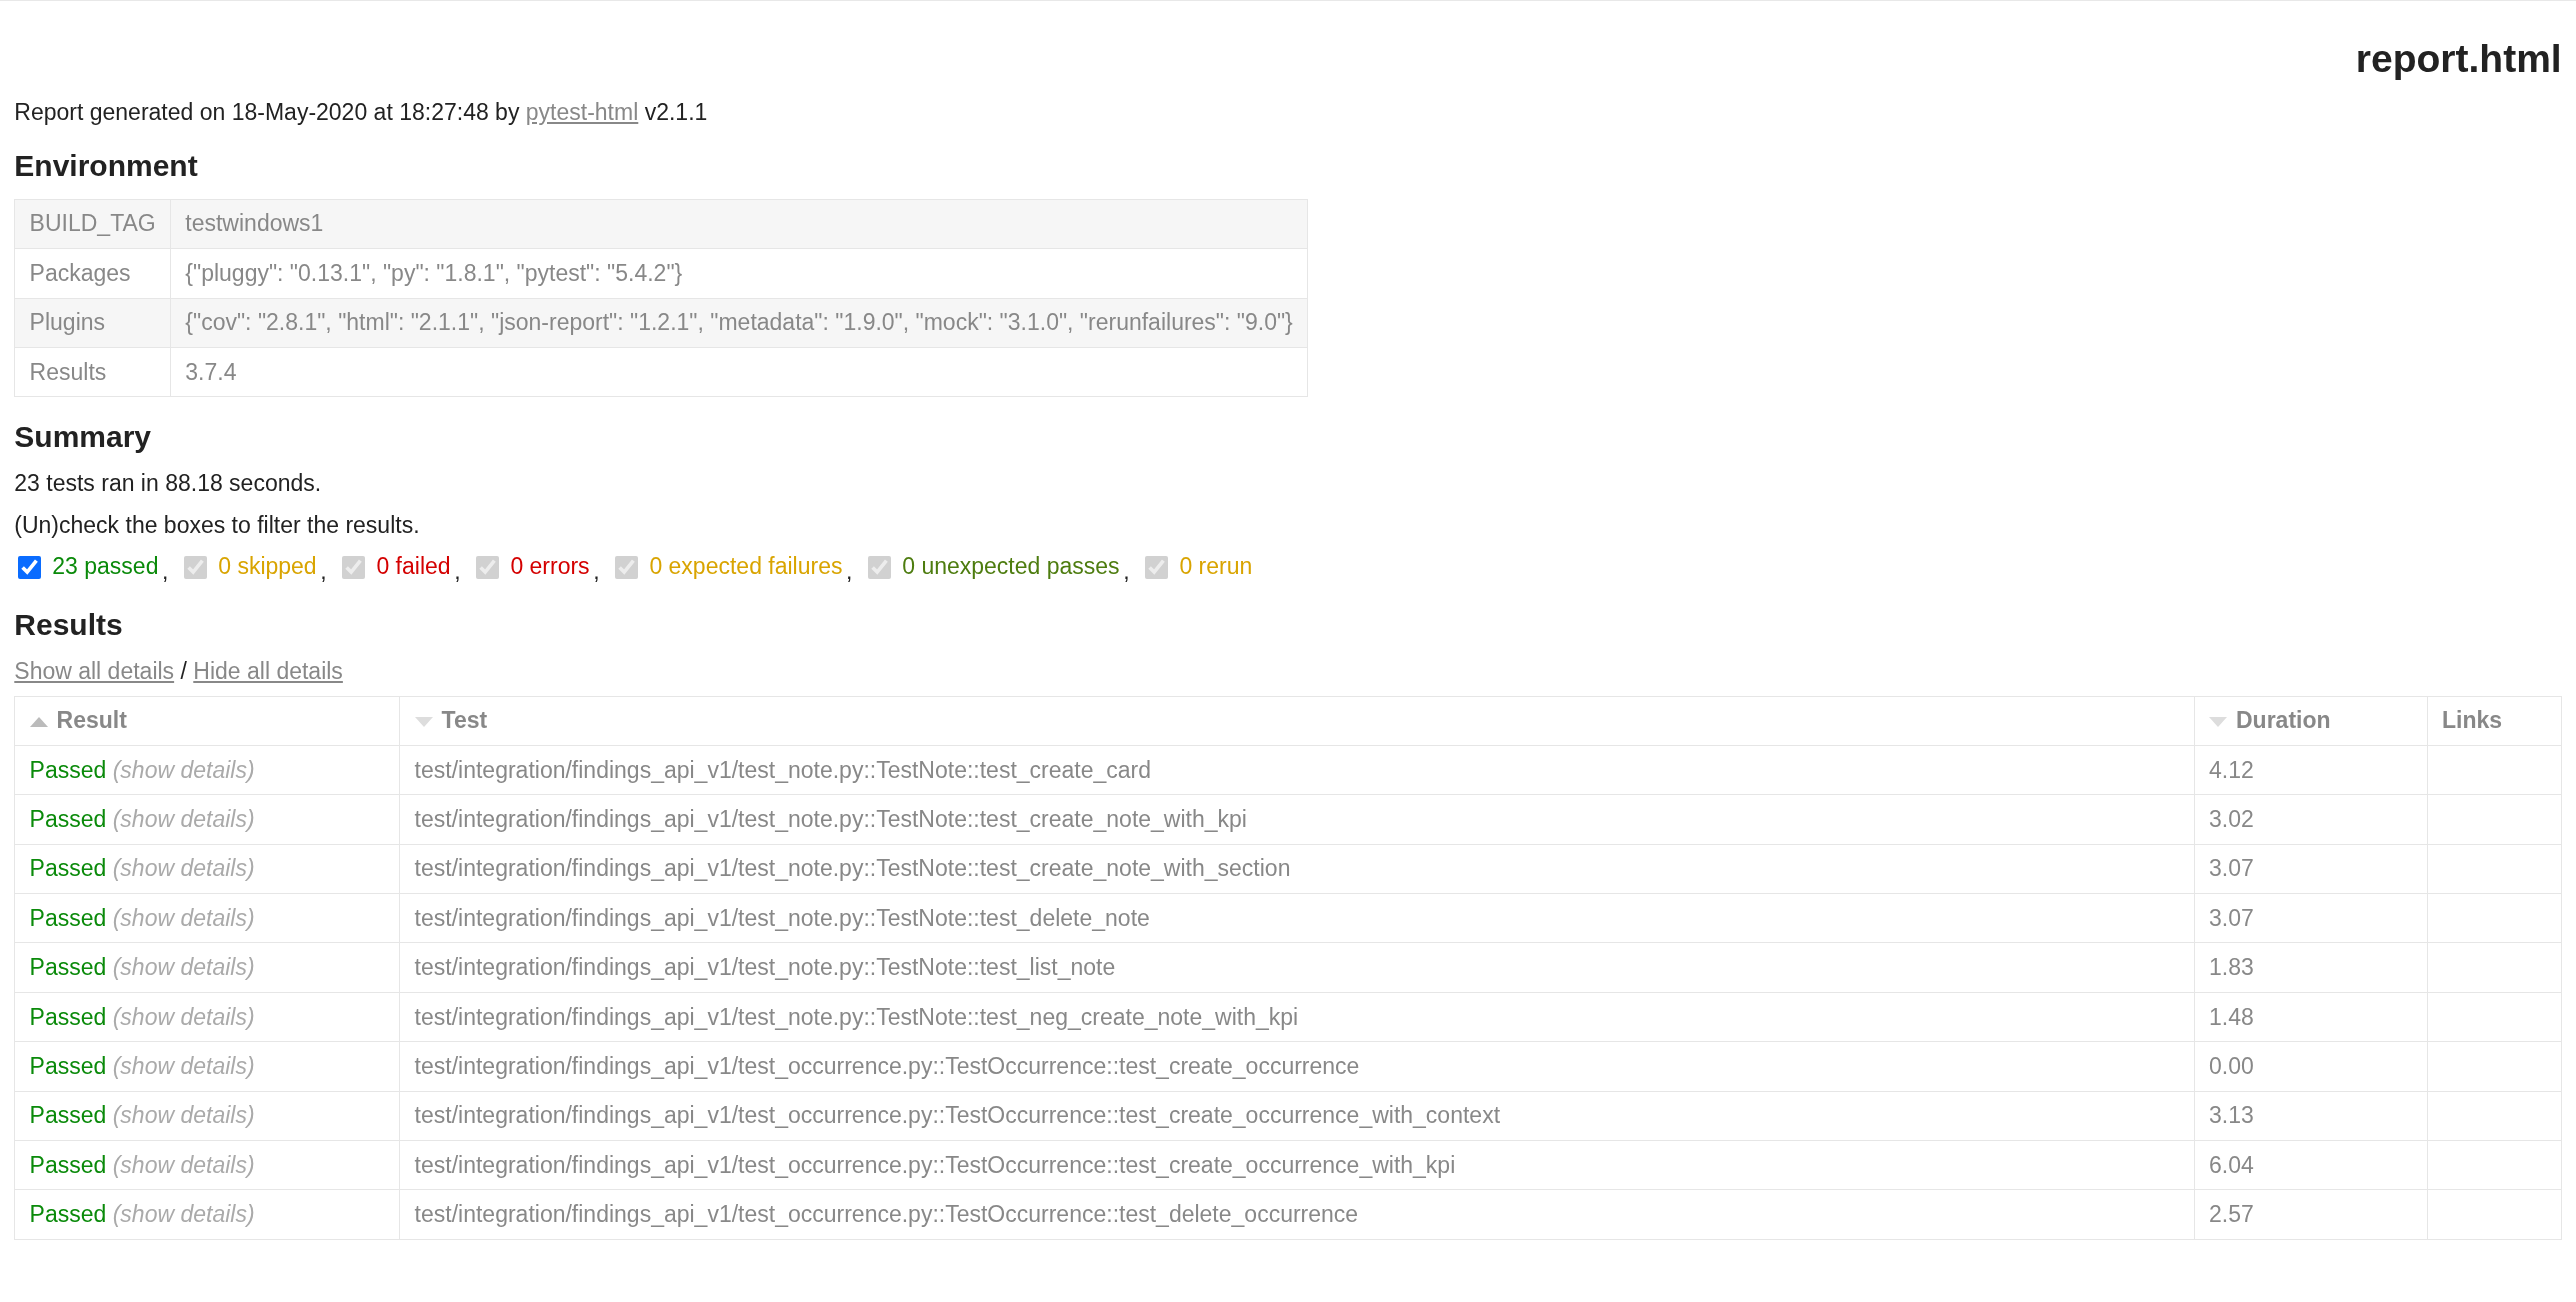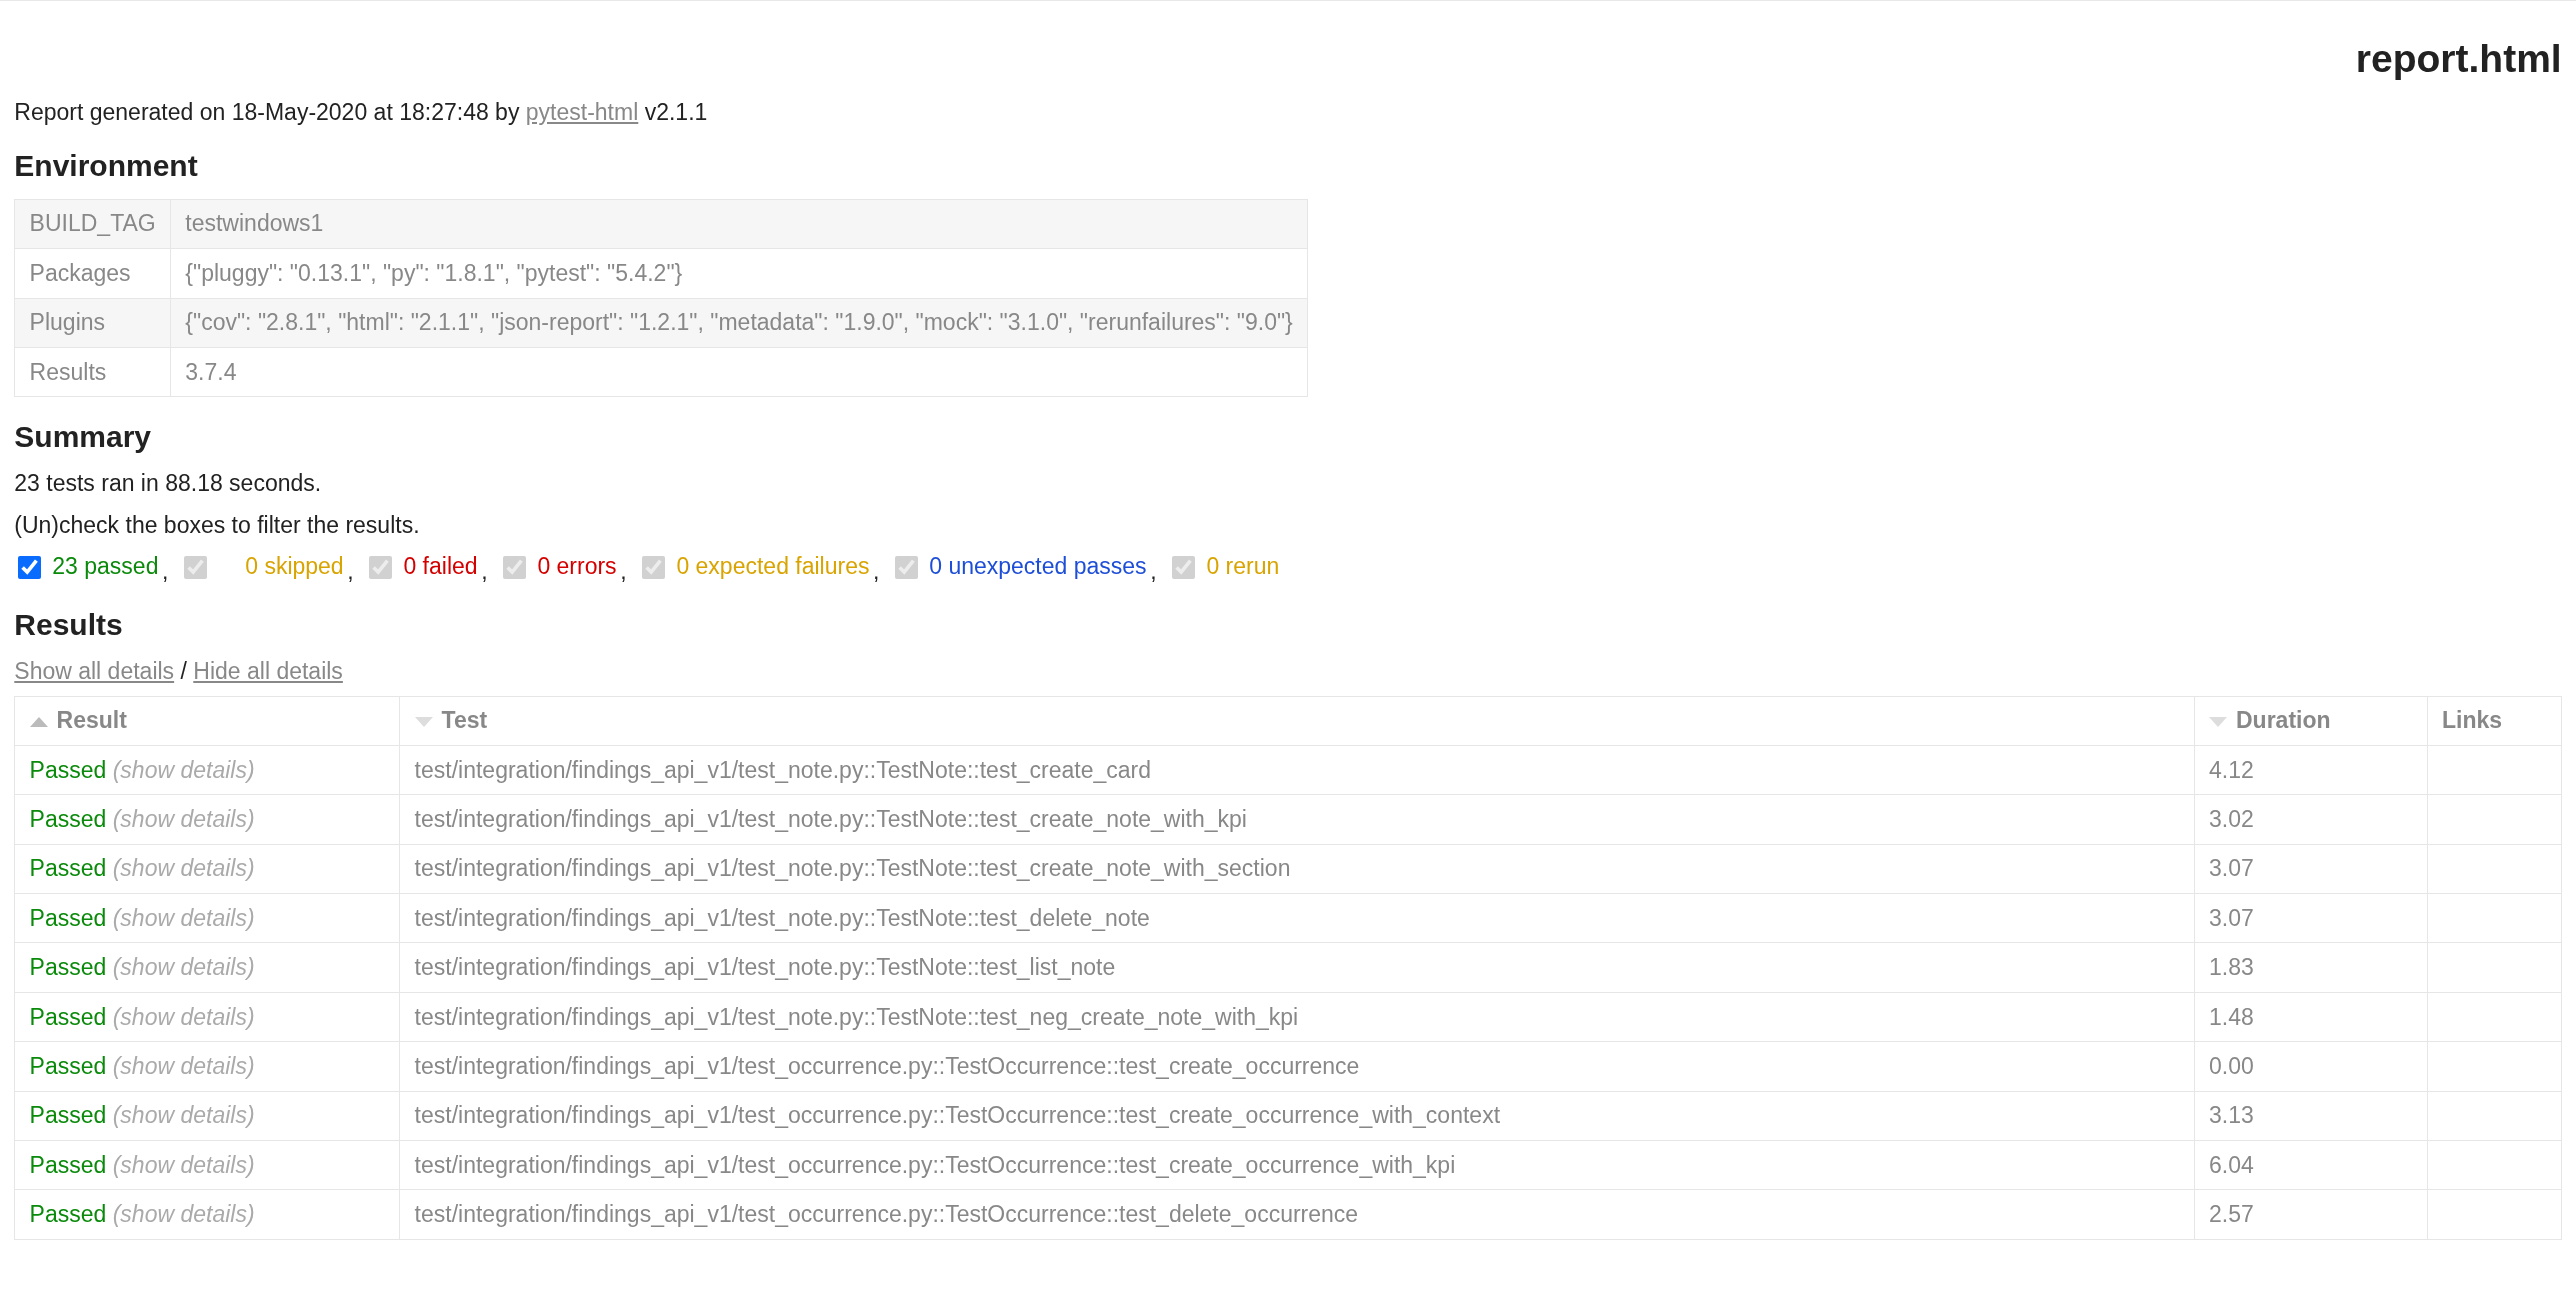--- a/index.html
+++ b/index.html
@@ -11,25 +11,25 @@
 
     .env-table { border-collapse: collapse; border: 0.9px solid #e6e6e6; font-size: 23px; color: #888; }
     .env-table td, .env-table th { border: 0.9px solid #e6e6e6; padding: 10.7px 14.3px; text-align: left; font-weight: 400; }
     .env-table tr:nth-child(odd) { background: #f6f6f6; }
 
     .filters { margin: 14.3px 0; font-size: 23px; }
     .filters label { margin-right: 3.6px; display: inline-flex; align-items: flex-start; gap: 8px; }
     .filters input[type=checkbox] { width: 23px; height: 23px; accent-color: #0a6cff; }
     .filters .comma { color: #222; margin-right: 5.4px; }
     .passed { color: #0a8a0a; }
-    .skipped { color: #d9a400; margin-left: 27px; }
+    .skipped { color: #d9a400; }
     .failed { color: #d40000; }
     .errors { color: #d40000; }
     .xfailed { color: #d9a400; }
-    .xpassed { color: #1d4ed8; }
+    .xpassed { color: #4d7c0f; }
     .rerun { color: #d9a400; }
 
     .results-links { margin: 14.3px 0 10.7px 0; font-size: 23px; color: #222; }
     .results-links a { color: #888; }
 
     .results-table { width: 100%; border-collapse: collapse; font-size: 23px; }
     .results-table th, .results-table td { border: 0.9px solid #e6e6e6; padding: 10.7px 14.3px; text-align: left; font-weight: 400; }
     .results-table thead th { color: #888; font-weight: 700; background: #fff; }
     .results-table tbody td { color: #888; }
     .sort-icon { display: inline-block; width: 0; height: 0; margin-right: 9px; vertical-align: middle; }

